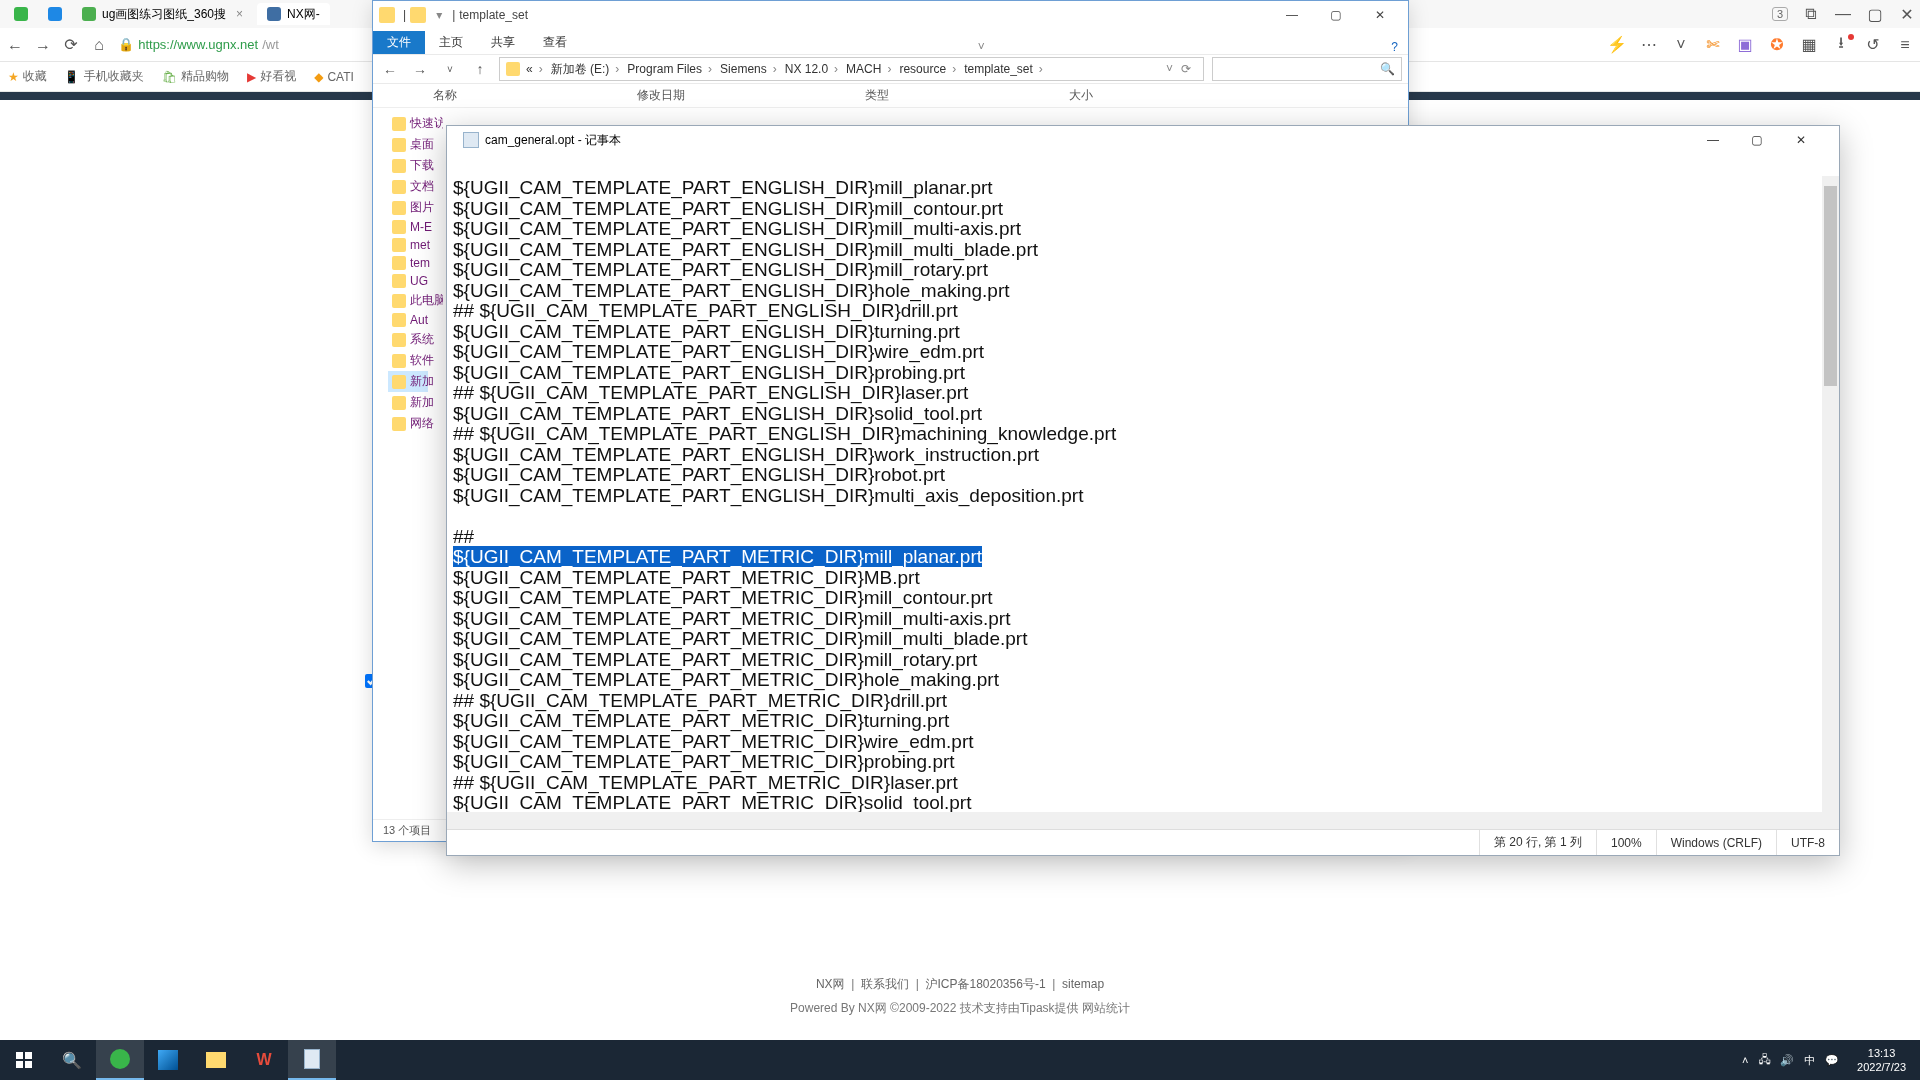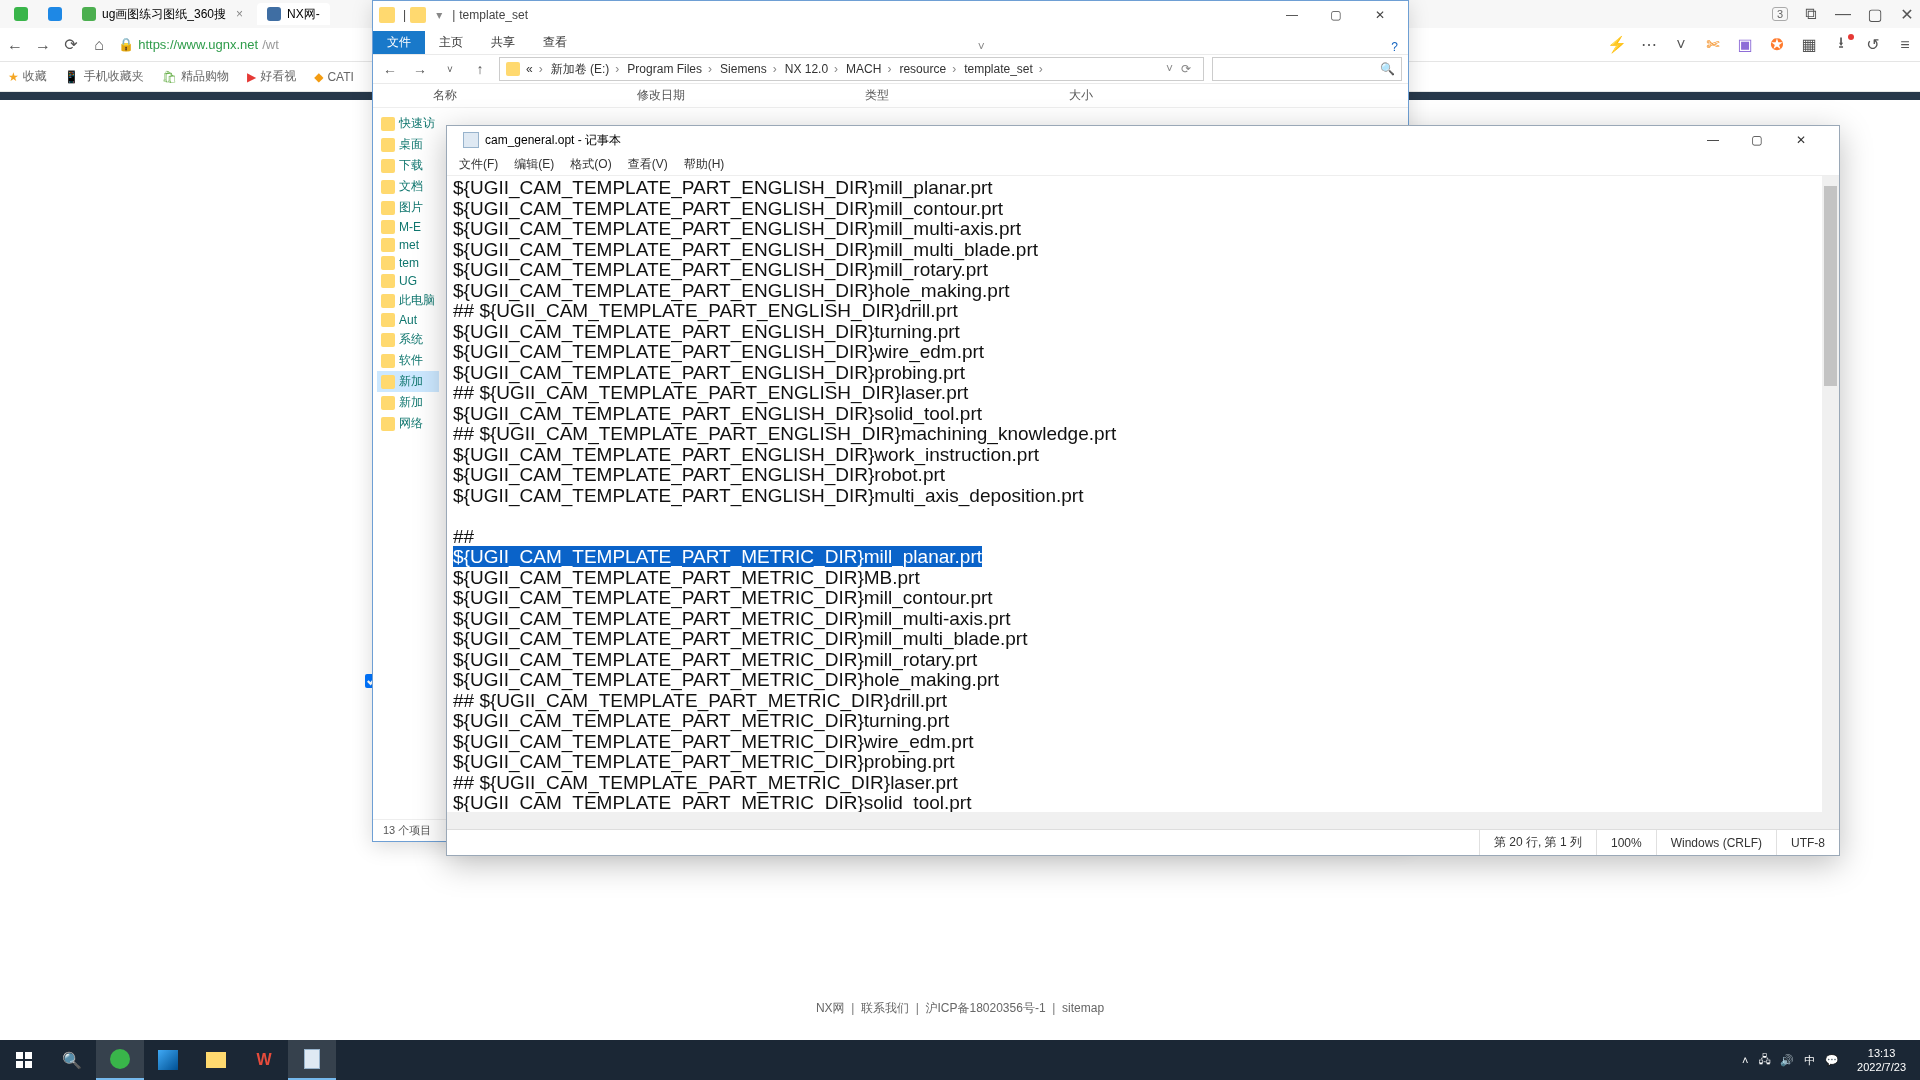--- a/index.html
+++ b/index.html
@@ -43,21 +43,21 @@
 .ex-addr{height:30px;display:flex;align-items:center;padding:0 6px;gap:8px;border-top:1px solid #eaeaea;border-bottom:1px solid #eaeaea;}
 .ex-arrow{width:22px;text-align:center;color:#555;font-size:14px;}
 .crumbs{flex:1;border:1px solid #ccc;height:24px;display:flex;align-items:center;font-size:12px;color:#333;padding:0 6px;gap:2px;}
 .crumb::after{content:"›";margin:0 6px;color:#888;}
 .crumb:last-child::after{content:"";}
 .ex-search{width:190px;height:24px;border:1px solid #ccc;display:flex;align-items:center;justify-content:flex-end;padding:0 6px;color:#888;font-size:12px;}
 .ex-cols{height:24px;display:flex;align-items:center;font-size:12px;color:#555;border-bottom:1px solid #eee;padding-left:60px;}
 .ex-cols span{padding-right:180px;}
 
 .ex-body{position:absolute;top:108px;bottom:22px;left:0;right:0;display:flex;}
-.ex-side{width:70px;overflow:hidden;font-size:12px;padding:4px 4px;color:#0f766e;}
+.ex-side{width:70px;overflow:hidden;font-size:12px;padding:4px 15px;color:#701a75;}
 .ex-side div{padding:2px 4px;display:flex;align-items:center;gap:4px;white-space:nowrap;}
 .ex-side .fold{width:14px;height:14px;background:#ffd96f;border-radius:2px;flex:0 0 auto;}
 .ex-side .sel{background:#cce8ff;}
 .ex-status{position:absolute;left:0;right:0;bottom:0;height:22px;border-top:1px solid #eee;font-size:11px;color:#555;display:flex;align-items:center;padding:0 10px;}
 
 
 .notepad{position:absolute;left:446px;top:125px;width:1394px;height:731px;background:#fff;border:1px solid #9aa8b7;box-shadow:0 8px 30px rgba(0,0,0,.25);}
 .np-title{height:28px;display:flex;align-items:center;padding:0 16px;font-size:12px;}
 .np-ti{width:16px;height:16px;background:#dfe9f3;border:1px solid #98b3cc;margin-right:6px;}
 .np-title .spacer{flex:1;}
@@ -162,20 +162,21 @@
     </label>
     <span class="saving">保存中…</span>
     <button class="submit-btn">提交回答</button>
     <div class="footer">
       <div>
         <a>NX网</a> &nbsp;|&nbsp;
         <a>联系我们</a> &nbsp;|&nbsp;
         <a>沪ICP备18020356号-1</a> &nbsp;|&nbsp;
         <a>sitemap</a>
       </div>
+      <div>Powered By NX网 ©2009-2022 技术支持由Tipask提供 网站统计</div>
     </div>
   </div>
 </div>
 
 <div class="explorer">
   <div class="ex-title">
     <span class="ex-ti"></span>
     <span style="margin:0 4px">|</span>
     <span class="ex-ti"></span>
     <span style="margin:0 6px;color:#888">▾</span>
@@ -295,27 +296,20 @@
 
 <div class="notepad">
   <div class="np-title">
     <span class="np-ti"></span>
     <span>cam_general.opt - 记事本</span>
     <span class="spacer"></span>
     <span class="np-wbtn">―</span>
     <span class="np-wbtn">▢</span>
     <span class="np-wbtn">✕</span>
   </div>
-  <div class="np-menu">
-    <span>文件(F)</span>
-    <span>编辑(E)</span>
-    <span>格式(O)</span>
-    <span>查看(V)</span>
-    <span>帮助(H)</span>
-  </div>
   <div class="np-body">
     <div class="np-text" id="nptext"><div>${UGII_CAM_TEMPLATE_PART_ENGLISH_DIR}mill_planar.prt</div><div>${UGII_CAM_TEMPLATE_PART_ENGLISH_DIR}mill_contour.prt</div><div>${UGII_CAM_TEMPLATE_PART_ENGLISH_DIR}mill_multi-axis.prt</div><div>${UGII_CAM_TEMPLATE_PART_ENGLISH_DIR}mill_multi_blade.prt</div><div>${UGII_CAM_TEMPLATE_PART_ENGLISH_DIR}mill_rotary.prt</div><div>${UGII_CAM_TEMPLATE_PART_ENGLISH_DIR}hole_making.prt</div><div>## ${UGII_CAM_TEMPLATE_PART_ENGLISH_DIR}drill.prt</div><div>${UGII_CAM_TEMPLATE_PART_ENGLISH_DIR}turning.prt</div><div>${UGII_CAM_TEMPLATE_PART_ENGLISH_DIR}wire_edm.prt</div><div>${UGII_CAM_TEMPLATE_PART_ENGLISH_DIR}probing.prt</div><div>## ${UGII_CAM_TEMPLATE_PART_ENGLISH_DIR}laser.prt</div><div>${UGII_CAM_TEMPLATE_PART_ENGLISH_DIR}solid_tool.prt</div><div>## ${UGII_CAM_TEMPLATE_PART_ENGLISH_DIR}machining_knowledge.prt</div><div>${UGII_CAM_TEMPLATE_PART_ENGLISH_DIR}work_instruction.prt</div><div>${UGII_CAM_TEMPLATE_PART_ENGLISH_DIR}robot.prt</div><div>${UGII_CAM_TEMPLATE_PART_ENGLISH_DIR}multi_axis_deposition.prt</div><div>&nbsp;</div><div>##</div><div><span class="hl">${UGII_CAM_TEMPLATE_PART_METRIC_DIR}mill_planar.prt</span></div><div>${UGII_CAM_TEMPLATE_PART_METRIC_DIR}MB.prt</div><div>${UGII_CAM_TEMPLATE_PART_METRIC_DIR}mill_contour.prt</div><div>${UGII_CAM_TEMPLATE_PART_METRIC_DIR}mill_multi-axis.prt</div><div>${UGII_CAM_TEMPLATE_PART_METRIC_DIR}mill_multi_blade.prt</div><div>${UGII_CAM_TEMPLATE_PART_METRIC_DIR}mill_rotary.prt</div><div>${UGII_CAM_TEMPLATE_PART_METRIC_DIR}hole_making.prt</div><div>## ${UGII_CAM_TEMPLATE_PART_METRIC_DIR}drill.prt</div><div>${UGII_CAM_TEMPLATE_PART_METRIC_DIR}turning.prt</div><div>${UGII_CAM_TEMPLATE_PART_METRIC_DIR}wire_edm.prt</div><div>${UGII_CAM_TEMPLATE_PART_METRIC_DIR}probing.prt</div><div>## ${UGII_CAM_TEMPLATE_PART_METRIC_DIR}laser.prt</div><div>${UGII_CAM_TEMPLATE_PART_METRIC_DIR}solid_tool.prt</div></div>
     <div class="np-scroll">
         <div class="thumb"></div>
       </div>
   </div>
   <div class="np-hscroll"></div>
   <div class="np-status">
     <span>第 20 行, 第 1 列</span>
     <span>100%</span>

